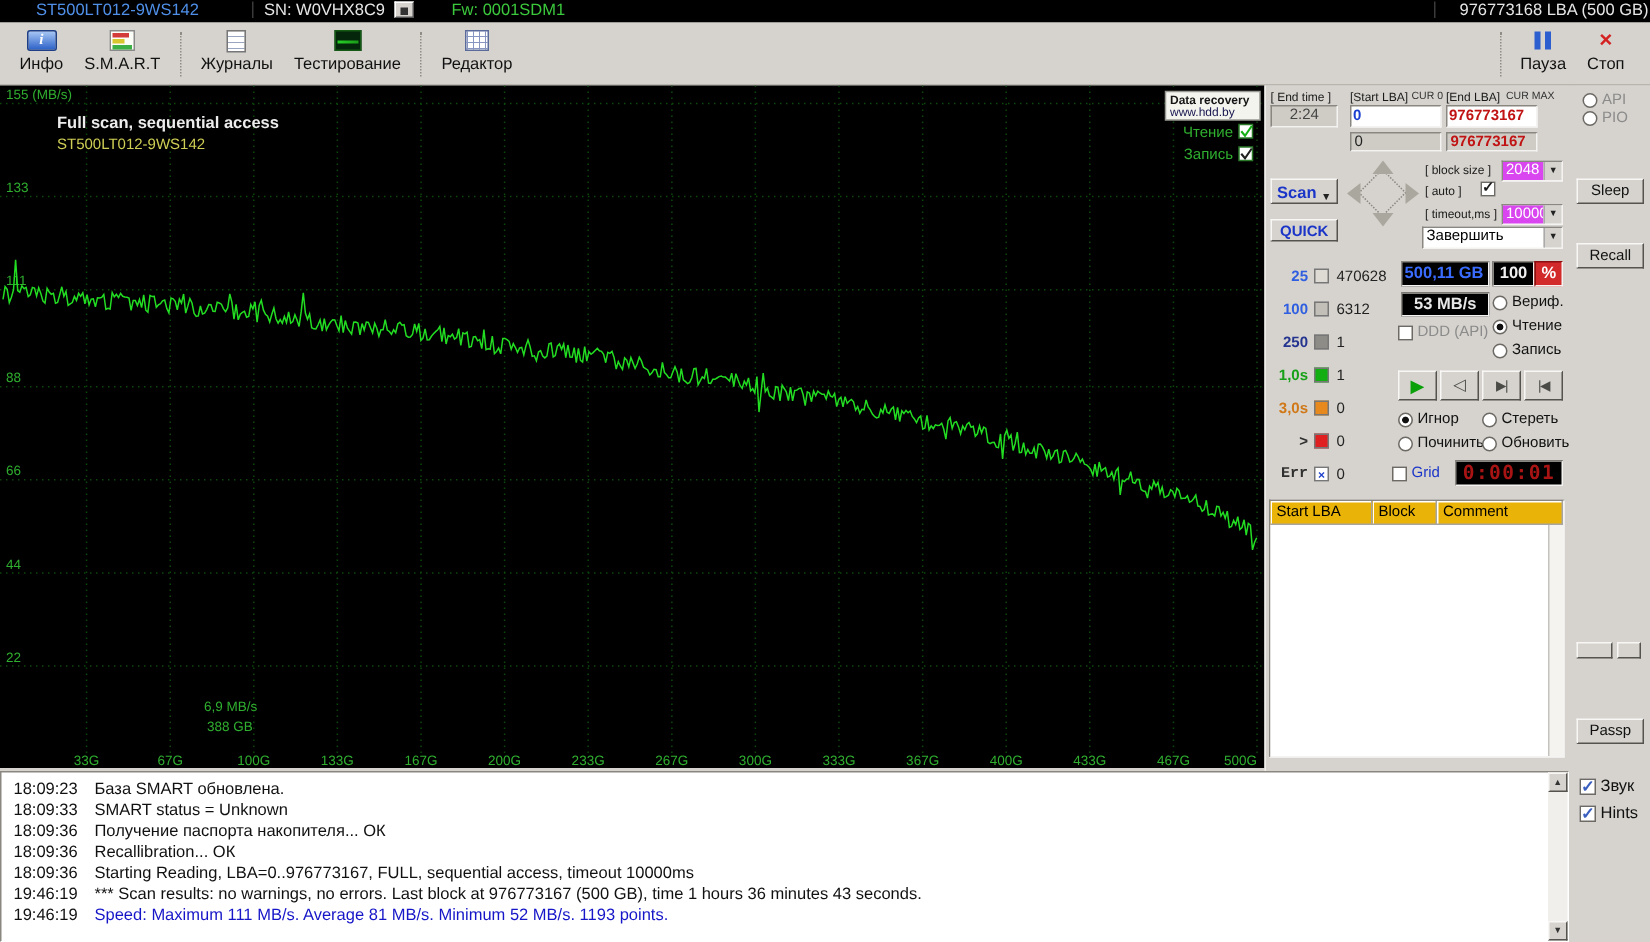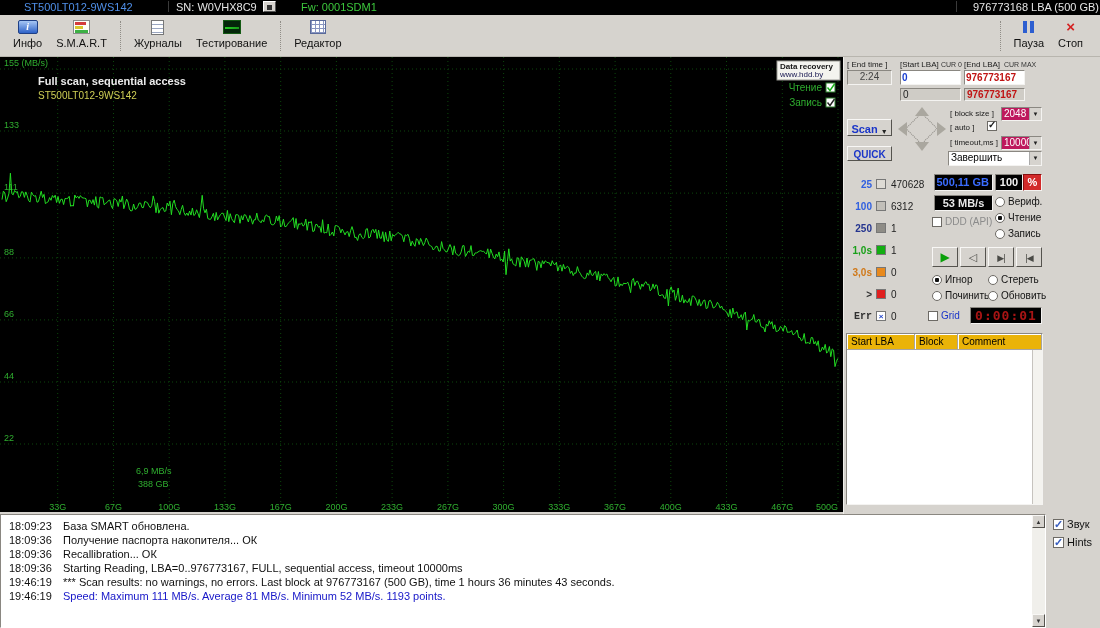--- a/index.html
+++ b/index.html
@@ -68,21 +68,21 @@
   .disp.dark{color:#222;text-align:left;padding-left:2px}
   .disp.red{color:#c01414;font-weight:bold;text-align:left;padding-left:2px;line-height:11px}
   .lba-input{font:bold 10px "Liberation Sans",sans-serif;padding:0 1px}
   .lba-input.blue{color:#1a3fd0}
   .lba-input.red{color:#c01414}
   .btn3d{background:#d6d3ce;border:1px solid;border-color:#f8f7f5 #55534e #55534e #f8f7f5;font-family:inherit;color:#111}
   .blue-btn{color:#1a35c8;font-weight:bold;font-size:11px;display:flex;align-items:flex-end;justify-content:center;gap:3px}
   .blue-btn .dd{color:#222;font-size:7px}
   .combo{position:absolute;background:#fff;border:1px solid;border-color:#8a8781 #f4f3f1 #f4f3f1 #8a8781;display:flex}
   .cv{flex:1;font-size:10px;line-height:12px;padding-left:2px;white-space:nowrap;overflow:hidden}
-  .cv.hl{background:#be185d;color:#fff}
+  .cv.hl{background:#d946ef;color:#fff}
   .cbn{width:12px;background:#d6d3ce;border-left:1px solid #aaa;font-size:6px;text-align:center;line-height:12px;color:#222}
   #navpad{width:52px;height:48px}
   .np-d{position:absolute;left:14px;top:12px;width:23px;height:23px;border:1px dotted #8a8781;transform:rotate(45deg)}
   .np{position:absolute;width:0;height:0}
   .npu{left:19px;top:2px;border-left:7px solid transparent;border-right:7px solid transparent;border-bottom:9px solid #aaa79f}
   .npd{left:19px;bottom:2px;border-left:7px solid transparent;border-right:7px solid transparent;border-top:9px solid #aaa79f}
   .npl{left:2px;top:17px;border-top:7px solid transparent;border-bottom:7px solid transparent;border-right:9px solid #aaa79f}
   .npr{right:2px;top:17px;border-top:7px solid transparent;border-bottom:7px solid transparent;border-left:9px solid #aaa79f}
   .lat{position:absolute;left:3px;height:12px;display:flex;align-items:center}
   .ll{width:25px;text-align:right;font-size:10px;font-weight:bold}
@@ -410,24 +410,40 @@
       <div class="thead">
         <span class="th" style="width:68px">Start LBA</span>
         <span class="th" style="width:43px">Block</span>
         <span class="th" style="flex:1">Comment</span>
       </div>
       <div class="tbody"></div>
       <div class="tscroll"></div>
     </div>
   </div>
 
+  <div id="rightbar">
+    <span class="radio dis" style="left:8px;top:4px">
+      <span class="rb"></span>
+        <span>API</span>
+      </span>
+    <span class="radio dis" style="left:8px;top:16px">
+      <span class="rb"></span>
+        <span>PIO</span>
+      </span>
+    <button class="btn3d rbtn" style="top:62px">Sleep</button>
+    <button class="btn3d rbtn" style="top:105px">Recall</button>
+    <button class="btn3d" style="left:4px;top:371px;width:24px;height:11px"></button>
+    <button class="btn3d" style="left:31px;top:371px;width:16px;height:11px"></button>
+    <button class="btn3d rbtn" style="top:422px">Passp</button>
+  </div>
 
   <div id="log">
       <div id="log-lines">
         <div class="log-line"><span class="lt">18:09:23</span><span class="lx">База SMART обновлена.</span></div>
+        <div class="log-line"><span class="lt">18:09:33</span><span class="lx">SMART status = Unknown</span></div>
         <div class="log-line"><span class="lt">18:09:36</span><span class="lx">Получение паспорта накопителя... ОК</span></div>
         <div class="log-line"><span class="lt">18:09:36</span><span class="lx">Recallibration... ОК</span></div>
         <div class="log-line"><span class="lt">18:09:36</span><span class="lx">Starting Reading, LBA=0..976773167, FULL, sequential access, timeout 10000ms</span></div>
         <div class="log-line"><span class="lt">19:46:19</span><span class="lx">*** Scan results: no warnings, no errors. Last block at 976773167 (500 GB), time 1 hours 36 minutes 43 seconds.</span></div>
         <div class="log-line blue"><span class="lt">19:46:19</span><span class="lx">Speed: Maximum 111 MB/s. Average 81 MB/s. Minimum 52 MB/s. 1193 points.</span></div>
       </div>
     </div>
   <div id="log-scroll">
     <button class="sbtn" style="top:0">▲</button>
     <button class="sbtn" style="bottom:0">▼</button>

